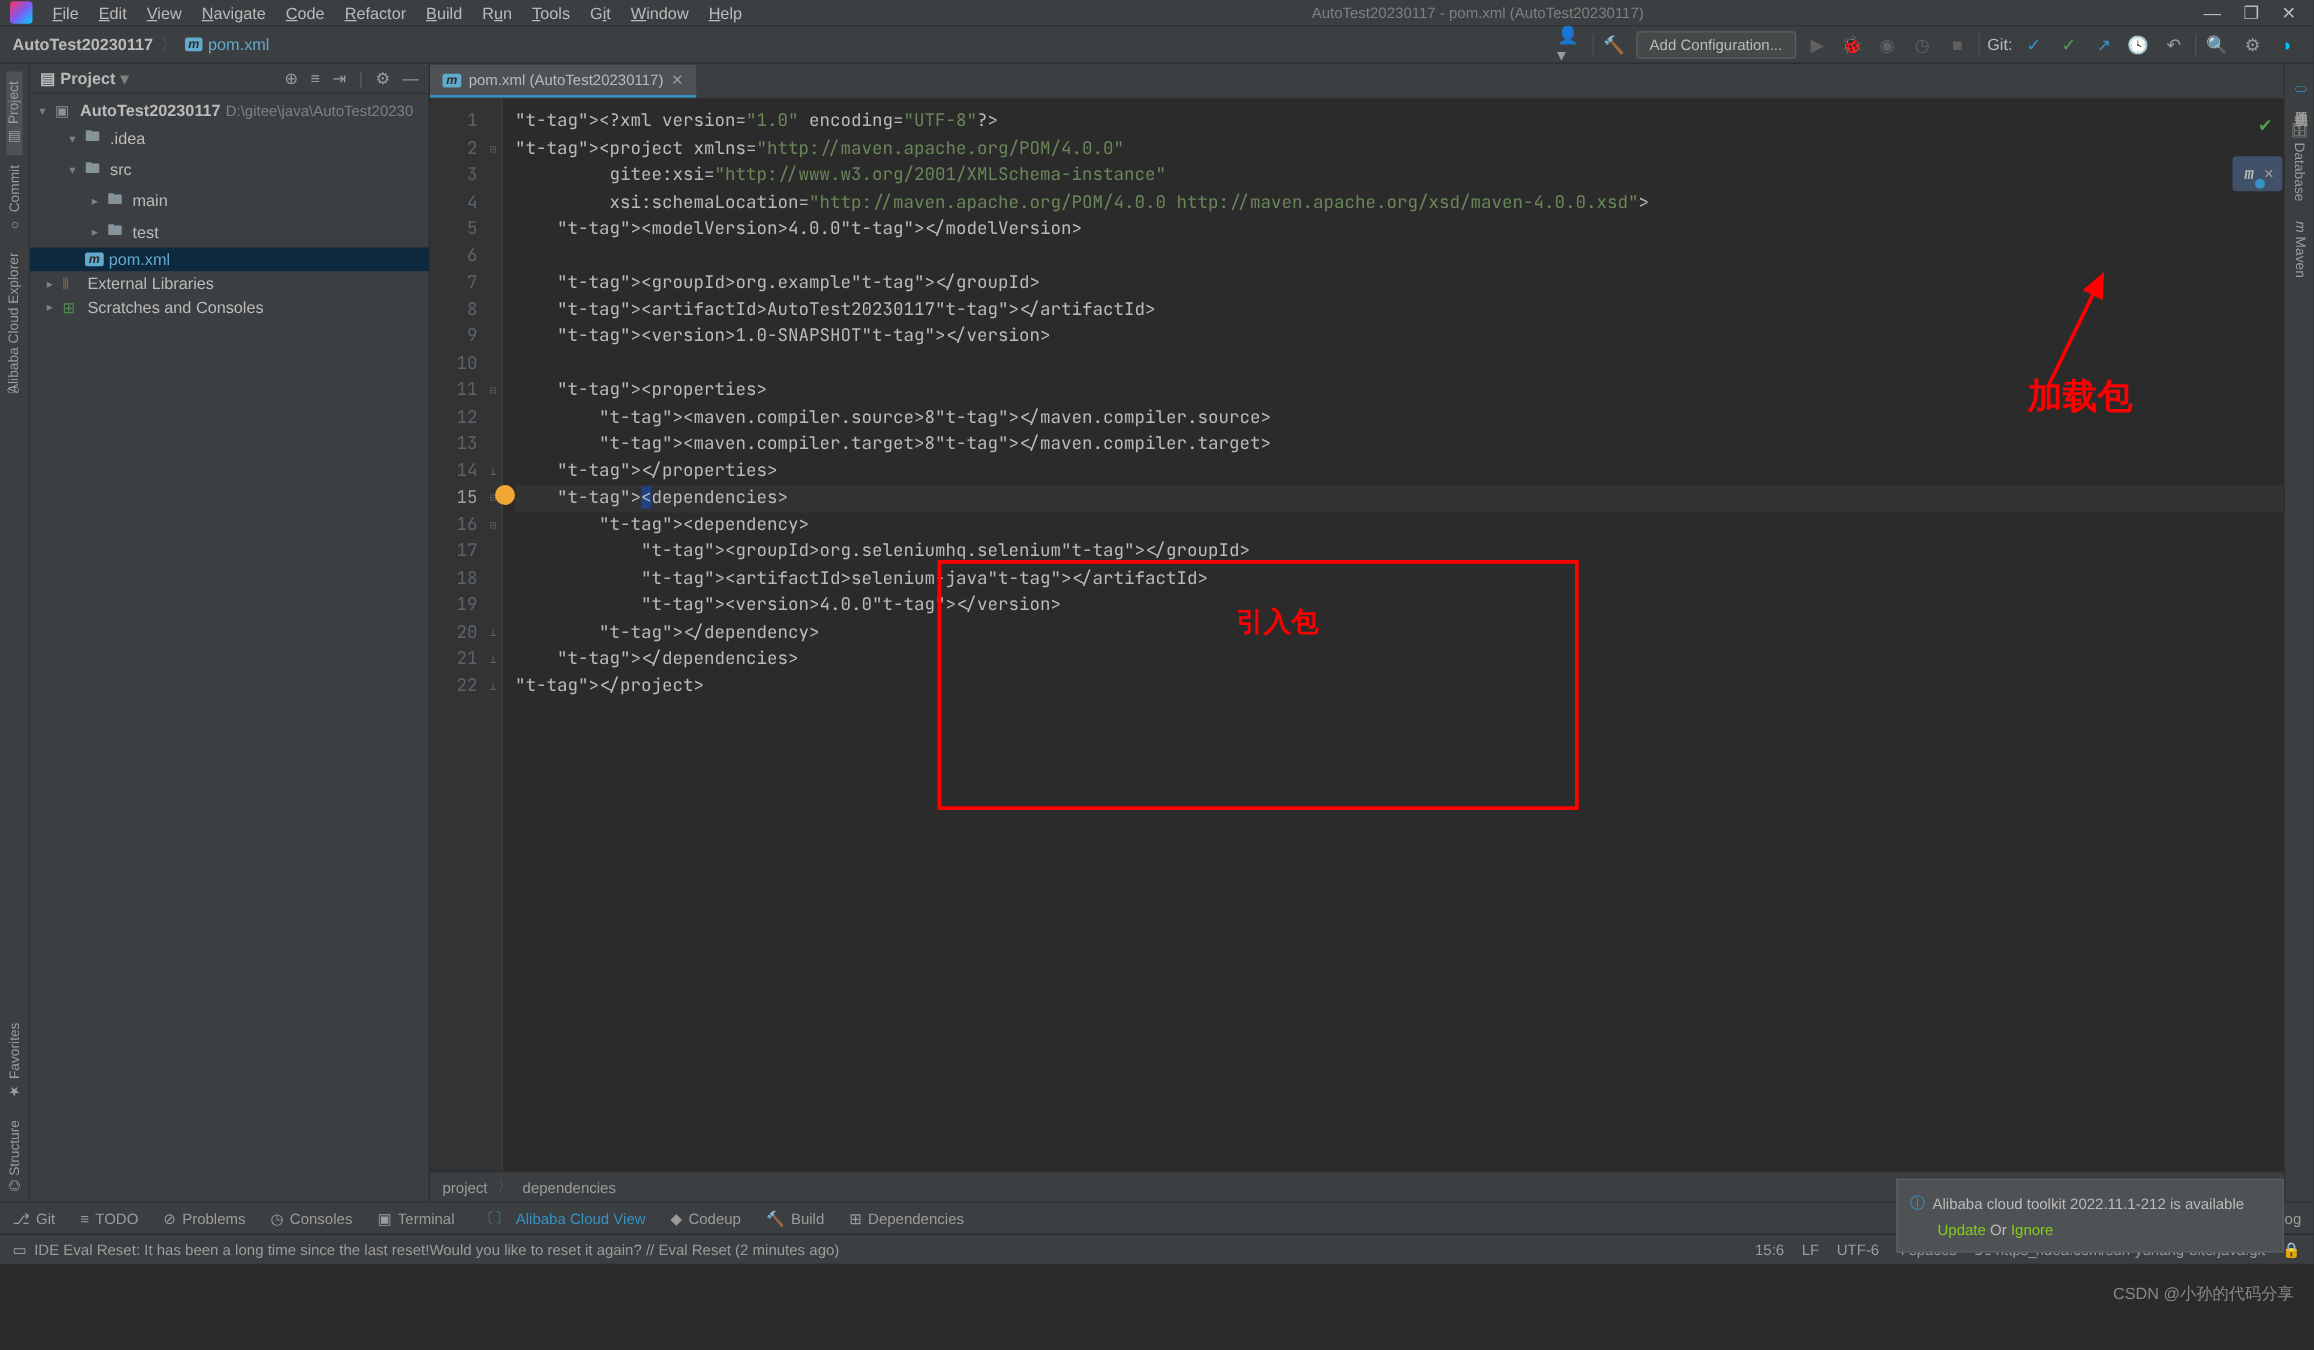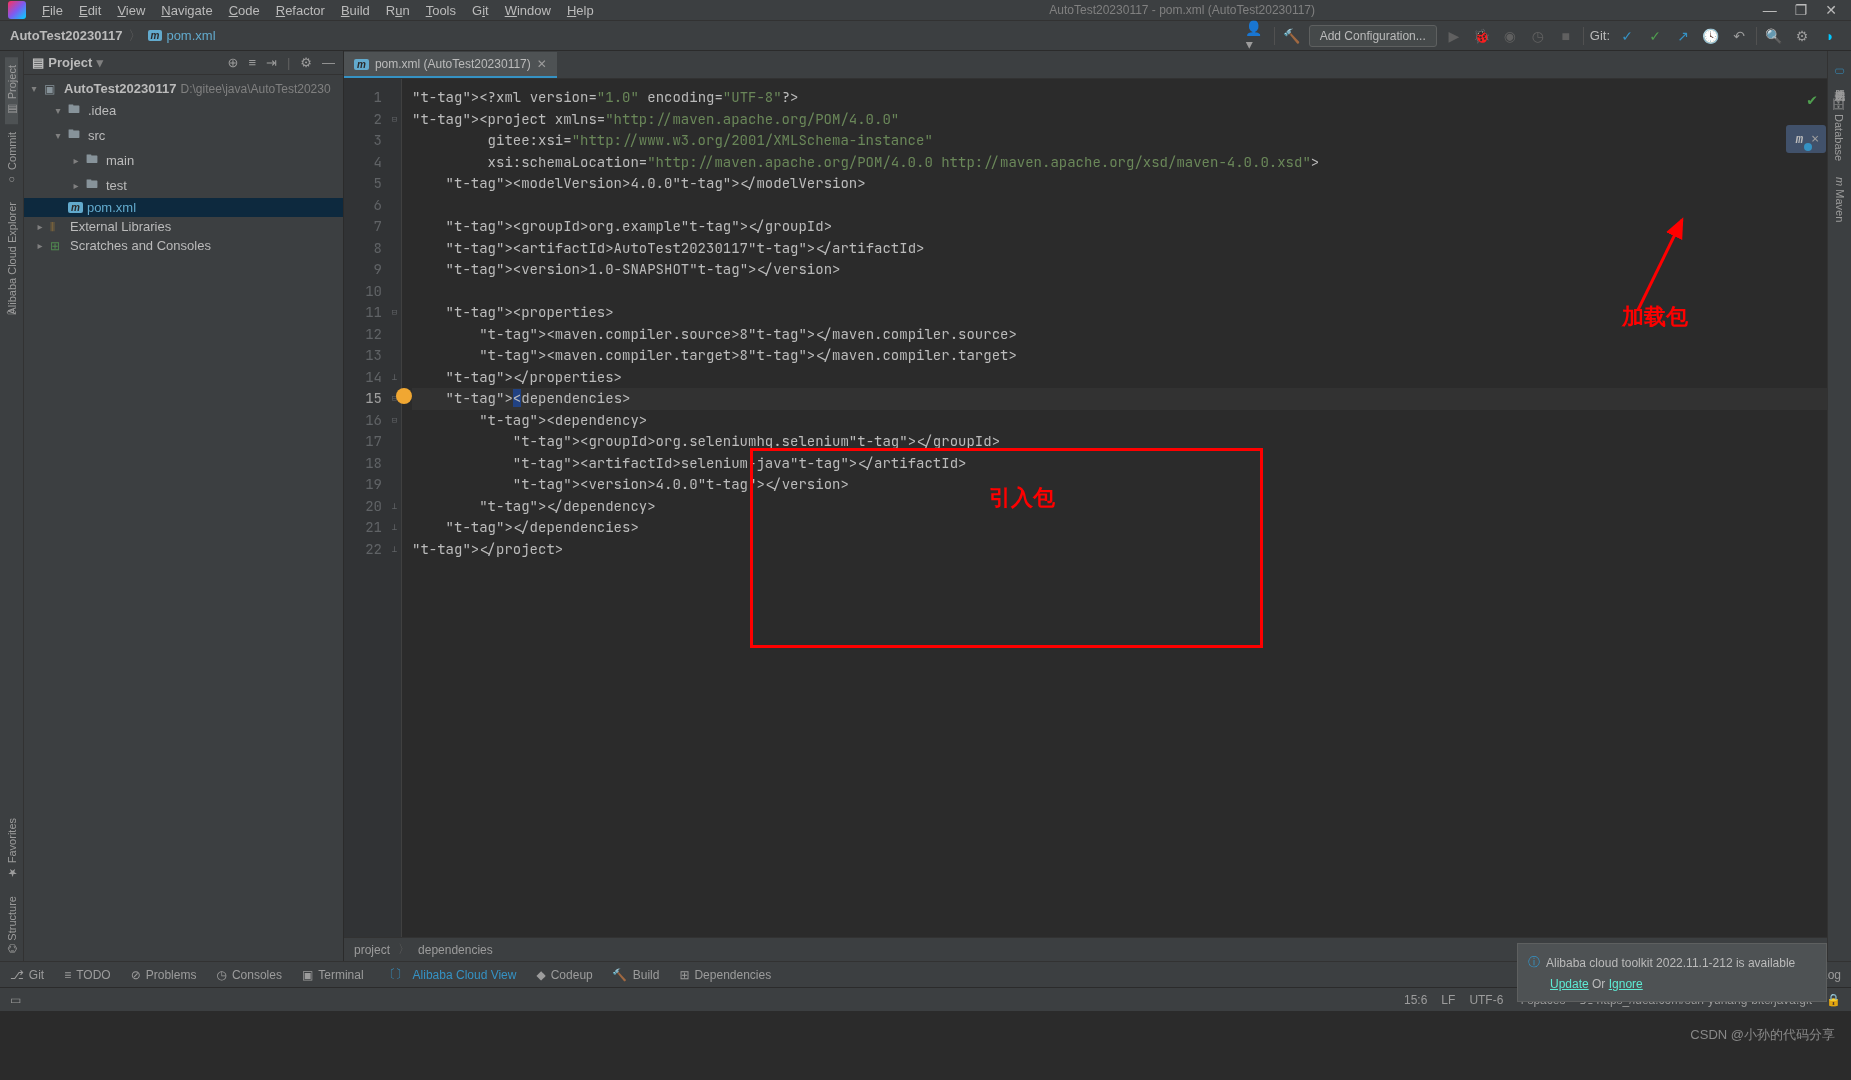--- a/index.html
+++ b/index.html
@@ -56,26 +56,26 @@
 .fold-mark { color: #606366; font-size: 9px; height: 21.5px; display: flex; align-items: center; justify-content: center; }
 .code-text { flex: 1; padding: 8px 0 8px 10px; position: relative; }
 .line { height: 21.5px; white-space: pre; }
 .hl-line { background: #323232; }
 .t-attr { color: #bababa; }
 .t-str { color: #6a8759; }
 .t-sel { background: #214283; }
 .bulb { position: absolute; left: -6px; top: 309px; width: 16px; height: 16px; background: #f0a732; border-radius: 50%; }
 .red-box { position: absolute; border: 3px solid #ff0000; left: 406px; top: 369px; width: 513px; height: 200px; pointer-events: none; }
 .anno1 { position: absolute; color: #ff0000; font-size: 22px; left: 645px; top: 408px; font-weight: bold; }
-.anno2 { position: absolute; color: #ff0000; font-size: 22px; left: 1278px; top: 227px; font-weight: bold; }
+.anno2 { position: absolute; color: #ff0000; font-size: 28px; left: 1278px; top: 227px; font-weight: bold; }
 .arrow { position: absolute; left: 1290px; top: 136px; width: 60px; height: 95px; pointer-events: none; }
 .notif { position: absolute; right: 24px; bottom: 78px; width: 310px; background: #4e5254; border: 1px solid #5e6060; padding: 10px; font-size: 12px; }
 .notif-title { display: flex; align-items: center; gap: 6px; color: #bbbbbb; }
 .notif-actions { margin-top: 6px; margin-left: 22px; }
-.notif-link { color: #5eead4; cursor: pointer; text-decoration: underline; }
+.notif-link { color: #84cc16; cursor: pointer; }
 .m-overlay { position: absolute; right: 1px; top: 46px; display: flex; align-items: center; background: #41516a; border-radius: 3px; padding: 3px 7px 3px 9px; gap: 8px; z-index: 5; }
 .m-overlay-txt { font-style: italic; font-weight: bold; color: #bbbbbb; font-size: 13px; }
 .m-overlay-ref { width: 8px; height: 8px; background: #3592c4; border-radius: 50%; position: absolute; bottom: 2px; left: 18px; }
 .m-overlay-x { color: #9c9c9c; font-size: 13px; }
 .chk-ovl { position: absolute; right: 10px; top: 10px; color: #4f9e4f; font-size: 16px; }
 .crumbbar { background: #3c3f41; height: 24px; display: flex; align-items: center; padding: 0 10px; gap: 8px; font-size: 12px; color: #9c9c9c; border-top: 1px solid #323232; }
 .bottom-tabs { background: #3c3f41; height: 26px; display: flex; align-items: center; border-top: 1px solid #323232; padding: 0 10px; gap: 20px; font-size: 12px; }
 .bt-item { display: flex; align-items: center; gap: 5px; color: #9c9c9c; }
 .status-bar { background: #3c3f41; height: 24px; display: flex; align-items: center; border-top: 1px solid #2b2b2b; padding: 0 10px; font-size: 12px; }
 .status-left { flex: 1; display: flex; align-items: center; gap: 6px; color: #9c9c9c; }
@@ -351,20 +351,21 @@
   <div style="flex:1"></div>
   <div class="bt-item">
       <span class="evt-badge">3</span> 
       <span>Event Log</span>
     </div>
 </div>
 
 <div class="status-bar">
   <div class="status-left">
     <span>▭</span>
+    <span>IDE Eval Reset: It has been a long time since the last reset!Would you like to reset it again? // Eval Reset (2 minutes ago)</span>
   </div>
   <div class="status-right">
     <span>15:6</span>
     <span>LF</span>
     <span>UTF-6</span>
     <span>4 spaces</span>
     <span>⎇ <span>https_/idea.com/sun-yuhang-bite/java.git</span></span>
     <span>🔒</span>
   </div>
 </div>

